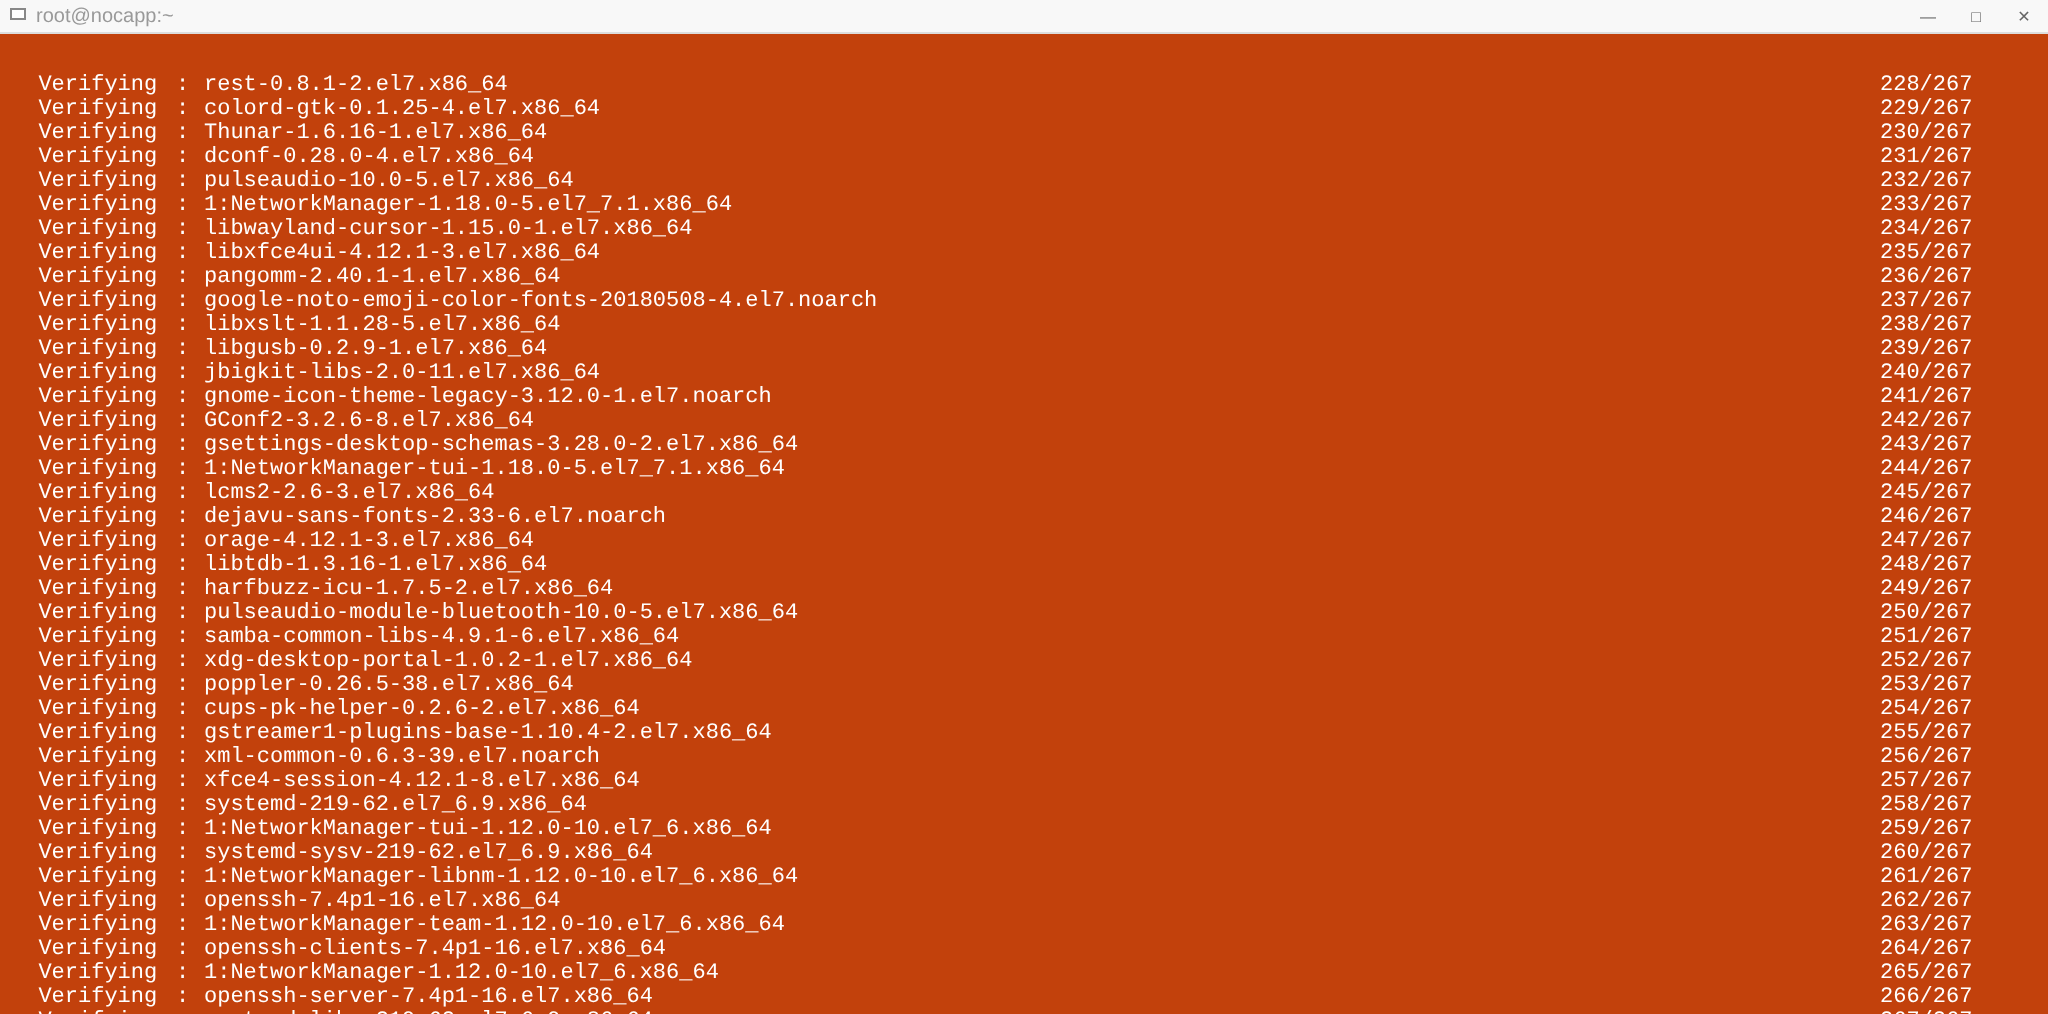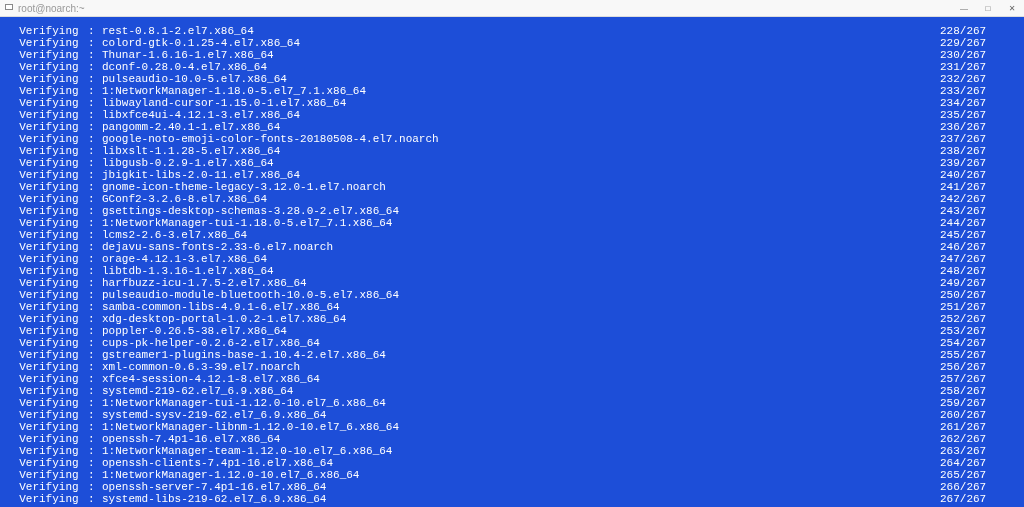--- a/index.html
+++ b/index.html
@@ -54,26 +54,26 @@
       height: 100%;
       display: flex;
       align-items: center;
       justify-content: center;
       font-size: 8px;
       color: #666;
       cursor: default;
     }
     .terminal {
       flex: 1;
-      background: #1d4ed8;
+      background: #c2410c;
       color: #fff;
       font-family: "Consolas", "Courier New", monospace;
       font-size: 11px;
       line-height: 12px;
-      padding: 8px 0 0 6px;
+      padding: 20px 0 0 6px;
       overflow: hidden;
       white-space: pre;
     }
     .line {
       display: flex;
       width: 994px;
     }
     .label {
       width: 82px;
       flex: 0 0 82px;
@@ -93,21 +93,21 @@
 <body>
 
 <div class="window">
   <div class="titlebar">
     <span class="titlebar-icon">
       <svg viewBox="0 0 10 10">
           <rect x="1" y="1" width="8" height="6" fill="#888"></rect>
           <rect x="2" y="2" width="6" height="4" fill="#fff"></rect>
         </svg>
     </span>
-    <span class="titlebar-title">root@noarch:~</span>
+    <span class="titlebar-title">root@nocapp:~</span>
     <div class="titlebar-controls">
       <div class="titlebar-btn">—</div>
       <div class="titlebar-btn">□</div>
       <div class="titlebar-btn">✕</div>
     </div>
   </div>
   <div class="terminal" id="terminal"><div class="line"><span class="label">  Verifying</span><span class="colon">: </span><span class="pkg">rest-0.8.1-2.el7.x86_64</span><span class="counter">228/267</span></div><div class="line"><span class="label">  Verifying</span><span class="colon">: </span><span class="pkg">colord-gtk-0.1.25-4.el7.x86_64</span><span class="counter">229/267</span></div><div class="line"><span class="label">  Verifying</span><span class="colon">: </span><span class="pkg">Thunar-1.6.16-1.el7.x86_64</span><span class="counter">230/267</span></div><div class="line"><span class="label">  Verifying</span><span class="colon">: </span><span class="pkg">dconf-0.28.0-4.el7.x86_64</span><span class="counter">231/267</span></div><div class="line"><span class="label">  Verifying</span><span class="colon">: </span><span class="pkg">pulseaudio-10.0-5.el7.x86_64</span><span class="counter">232/267</span></div><div class="line"><span class="label">  Verifying</span><span class="colon">: </span><span class="pkg">1:NetworkManager-1.18.0-5.el7_7.1.x86_64</span><span class="counter">233/267</span></div><div class="line"><span class="label">  Verifying</span><span class="colon">: </span><span class="pkg">libwayland-cursor-1.15.0-1.el7.x86_64</span><span class="counter">234/267</span></div><div class="line"><span class="label">  Verifying</span><span class="colon">: </span><span class="pkg">libxfce4ui-4.12.1-3.el7.x86_64</span><span class="counter">235/267</span></div><div class="line"><span class="label">  Verifying</span><span class="colon">: </span><span class="pkg">pangomm-2.40.1-1.el7.x86_64</span><span class="counter">236/267</span></div><div class="line"><span class="label">  Verifying</span><span class="colon">: </span><span class="pkg">google-noto-emoji-color-fonts-20180508-4.el7.noarch</span><span class="counter">237/267</span></div><div class="line"><span class="label">  Verifying</span><span class="colon">: </span><span class="pkg">libxslt-1.1.28-5.el7.x86_64</span><span class="counter">238/267</span></div><div class="line"><span class="label">  Verifying</span><span class="colon">: </span><span class="pkg">libgusb-0.2.9-1.el7.x86_64</span><span class="counter">239/267</span></div><div class="line"><span class="label">  Verifying</span><span class="colon">: </span><span class="pkg">jbigkit-libs-2.0-11.el7.x86_64</span><span class="counter">240/267</span></div><div class="line"><span class="label">  Verifying</span><span class="colon">: </span><span class="pkg">gnome-icon-theme-legacy-3.12.0-1.el7.noarch</span><span class="counter">241/267</span></div><div class="line"><span class="label">  Verifying</span><span class="colon">: </span><span class="pkg">GConf2-3.2.6-8.el7.x86_64</span><span class="counter">242/267</span></div><div class="line"><span class="label">  Verifying</span><span class="colon">: </span><span class="pkg">gsettings-desktop-schemas-3.28.0-2.el7.x86_64</span><span class="counter">243/267</span></div><div class="line"><span class="label">  Verifying</span><span class="colon">: </span><span class="pkg">1:NetworkManager-tui-1.18.0-5.el7_7.1.x86_64</span><span class="counter">244/267</span></div><div class="line"><span class="label">  Verifying</span><span class="colon">: </span><span class="pkg">lcms2-2.6-3.el7.x86_64</span><span class="counter">245/267</span></div><div class="line"><span class="label">  Verifying</span><span class="colon">: </span><span class="pkg">dejavu-sans-fonts-2.33-6.el7.noarch</span><span class="counter">246/267</span></div><div class="line"><span class="label">  Verifying</span><span class="colon">: </span><span class="pkg">orage-4.12.1-3.el7.x86_64</span><span class="counter">247/267</span></div><div class="line"><span class="label">  Verifying</span><span class="colon">: </span><span class="pkg">libtdb-1.3.16-1.el7.x86_64</span><span class="counter">248/267</span></div><div class="line"><span class="label">  Verifying</span><span class="colon">: </span><span class="pkg">harfbuzz-icu-1.7.5-2.el7.x86_64</span><span class="counter">249/267</span></div><div class="line"><span class="label">  Verifying</span><span class="colon">: </span><span class="pkg">pulseaudio-module-bluetooth-10.0-5.el7.x86_64</span><span class="counter">250/267</span></div><div class="line"><span class="label">  Verifying</span><span class="colon">: </span><span class="pkg">samba-common-libs-4.9.1-6.el7.x86_64</span><span class="counter">251/267</span></div><div class="line"><span class="label">  Verifying</span><span class="colon">: </span><span class="pkg">xdg-desktop-portal-1.0.2-1.el7.x86_64</span><span class="counter">252/267</span></div><div class="line"><span class="label">  Verifying</span><span class="colon">: </span><span class="pkg">poppler-0.26.5-38.el7.x86_64</span><span class="counter">253/267</span></div><div class="line"><span class="label">  Verifying</span><span class="colon">: </span><span class="pkg">cups-pk-helper-0.2.6-2.el7.x86_64</span><span class="counter">254/267</span></div><div class="line"><span class="label">  Verifying</span><span class="colon">: </span><span class="pkg">gstreamer1-plugins-base-1.10.4-2.el7.x86_64</span><span class="counter">255/267</span></div><div class="line"><span class="label">  Verifying</span><span class="colon">: </span><span class="pkg">xml-common-0.6.3-39.el7.noarch</span><span class="counter">256/267</span></div><div class="line"><span class="label">  Verifying</span><span class="colon">: </span><span class="pkg">xfce4-session-4.12.1-8.el7.x86_64</span><span class="counter">257/267</span></div><div class="line"><span class="label">  Verifying</span><span class="colon">: </span><span class="pkg">systemd-219-62.el7_6.9.x86_64</span><span class="counter">258/267</span></div><div class="line"><span class="label">  Verifying</span><span class="colon">: </span><span class="pkg">1:NetworkManager-tui-1.12.0-10.el7_6.x86_64</span><span class="counter">259/267</span></div><div class="line"><span class="label">  Verifying</span><span class="colon">: </span><span class="pkg">systemd-sysv-219-62.el7_6.9.x86_64</span><span class="counter">260/267</span></div><div class="line"><span class="label">  Verifying</span><span class="colon">: </span><span class="pkg">1:NetworkManager-libnm-1.12.0-10.el7_6.x86_64</span><span class="counter">261/267</span></div><div class="line"><span class="label">  Verifying</span><span class="colon">: </span><span class="pkg">openssh-7.4p1-16.el7.x86_64</span><span class="counter">262/267</span></div><div class="line"><span class="label">  Verifying</span><span class="colon">: </span><span class="pkg">1:NetworkManager-team-1.12.0-10.el7_6.x86_64</span><span class="counter">263/267</span></div><div class="line"><span class="label">  Verifying</span><span class="colon">: </span><span class="pkg">openssh-clients-7.4p1-16.el7.x86_64</span><span class="counter">264/267</span></div><div class="line"><span class="label">  Verifying</span><span class="colon">: </span><span class="pkg">1:NetworkManager-1.12.0-10.el7_6.x86_64</span><span class="counter">265/267</span></div><div class="line"><span class="label">  Verifying</span><span class="colon">: </span><span class="pkg">openssh-server-7.4p1-16.el7.x86_64</span><span class="counter">266/267</span></div><div class="line"><span class="label">  Verifying</span><span class="colon">: </span><span class="pkg">systemd-libs-219-62.el7_6.9.x86_64</span><span class="counter">267/267</span></div></div>
 </div>
 
 </body></html>

